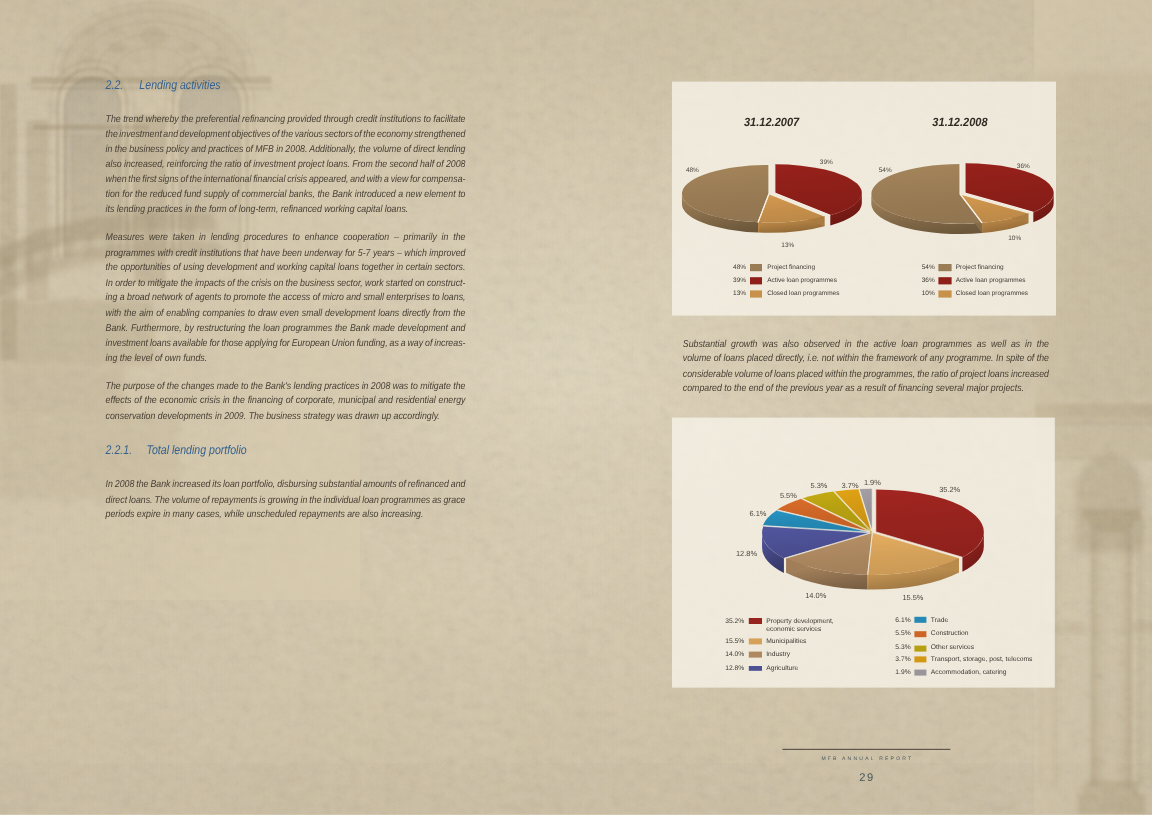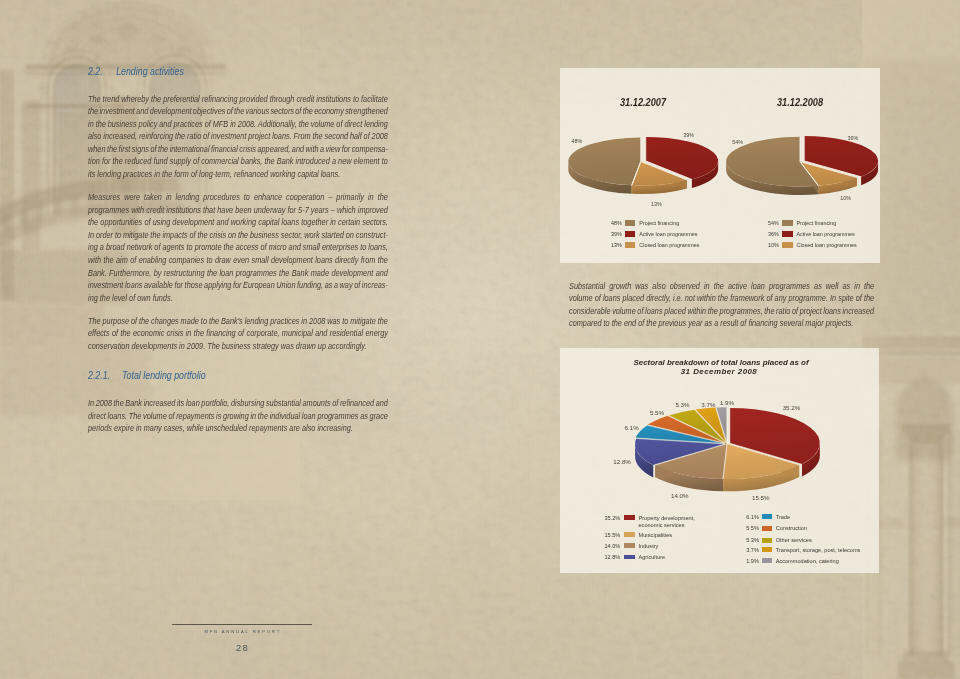--- a/index.html
+++ b/index.html
@@ -512,22 +512,20 @@
         </div>
         <div style="position: absolute; left: 0px; top: 22px; width: 100%; height: 11px;">
           <span style="position: absolute; left: 0px; top: 0px; width: 12.4px; text-align: right; font-size: 5.4px; color: rgb(60, 55, 49);">10%</span>
           <span style="position: absolute; left: 15.6px; top: 0.4px; width: 10.5px; height: 6px; background: rgb(199, 144, 75);"></span>
           <span style="position: absolute; left: 30px; top: 0px; font-size: 5.4px; color: rgb(60, 55, 49); white-space: pre-line; line-height: 6.4px;">Closed loan programmes</span>
         </div>
       </div>
   </div>
 
   <div class="panel" style="left:560px;top:348px;width:319px;height:225px;">
-    <div class="ch-title" style="left:1.5px;top:9.5px;width:319px;font-size:7.95px;line-height:9px;">Sectoral breakdown of total loans placed as of</div>
-    <div class="ch-title" style="left:-0.5px;top:18.7px;width:319px;font-size:7.95px;line-height:9px;letter-spacing:0.45px;">31 December 2008</div>
     <svg id="pie2" style="position:absolute;left:10px;top:34px;overflow:visible;" width="300" height="128">
         <defs>
           <linearGradient id="pie2g0" x1="0" y1="0" x2="0.15" y2="1">
             <stop offset="0" stop-color="#a22520"></stop>
             <stop offset="0.5" stop-color="#97231e"></stop>
             <stop offset="1" stop-color="#8f211d"></stop>
           </linearGradient>
           <linearGradient id="pie2s0" x1="0.35" y1="0" x2="0.75" y2="1">
             <stop offset="0" stop-color="#9a241f"></stop>
             <stop offset="0.30" stop-color="#8b201c"></stop>
@@ -711,19 +709,19 @@
           <span style="position: absolute; left: 30.6px; top: 0px; font-size: 5.6px; color: rgb(60, 55, 49); white-space: pre-line; line-height: 7.2px;">Transport, storage, post, telecoms</span>
         </div>
         <div style="position: absolute; left: 0px; top: 44.2px; width: 100%; height: 11px;">
           <span style="position: absolute; left: 0px; top: 0px; width: 13.8px; text-align: right; font-size: 5.6px; color: rgb(60, 55, 49);">1.9%</span>
           <span style="position: absolute; left: 16.5px; top: 0.4px; width: 10.8px; height: 4.8px; background: rgb(154, 149, 155);"></span>
           <span style="position: absolute; left: 30.6px; top: 0px; font-size: 5.6px; color: rgb(60, 55, 49); white-space: pre-line; line-height: 7.2px;">Accommodation, catering</span>
         </div>
       </div>
   </div>
 
-  <div style="position:absolute;left:171.9px;top:624px;width:140px;">
+  <div style="position:absolute;left:651.9px;top:624px;width:140px;">
     <div class="footrule"></div>
     <div class="footer-label" style="margin-top:3.5px;">MFB ANNUAL REPORT</div>
-    <div class="footer-num" style="margin-top:9px;">28</div>
+    <div class="footer-num" style="margin-top:9px;">29</div>
   </div>
 
 </div>
 
 </body></html>

